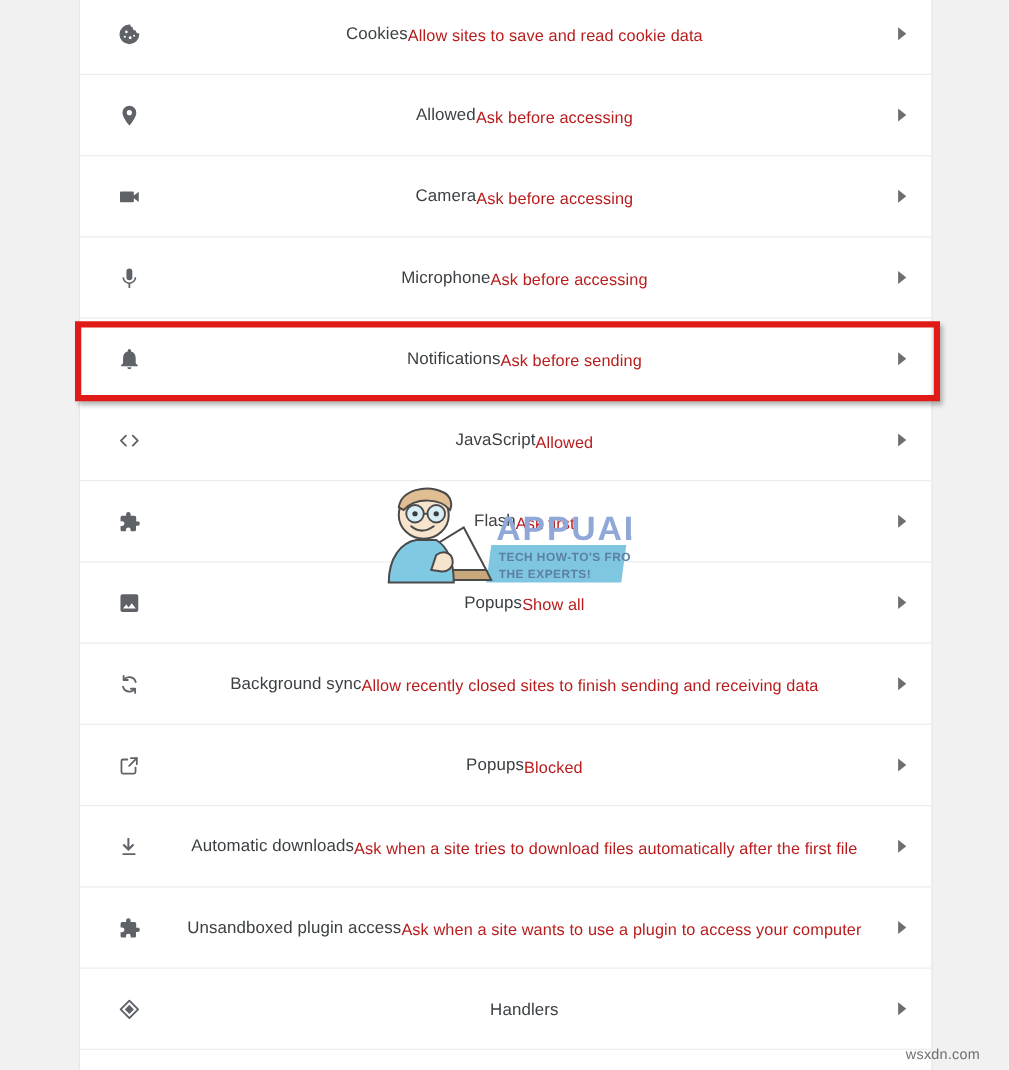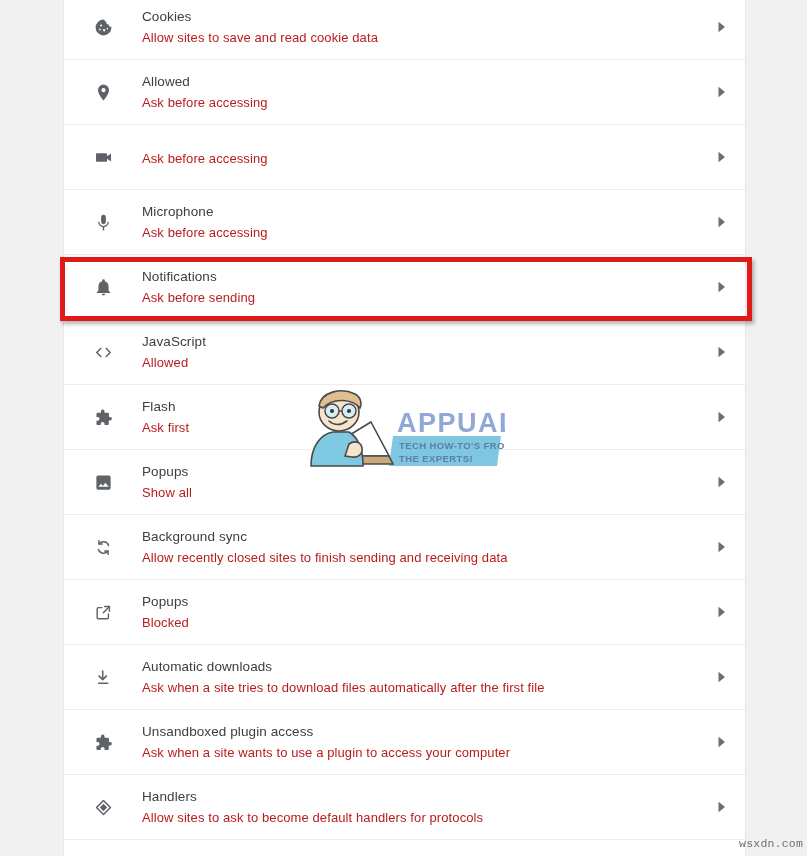--- a/index.html
+++ b/index.html
@@ -38,21 +38,20 @@
     min-width:42px;
     display:flex;
     align-items:center;
     justify-content:center;
     color:#5f6368;
   }
   .icon svg{display:block;}
 
   .texts{
     display:flex;
-    flex-direction:column;
     justify-content:center;
     padding-left:18px;
     flex:1 1 auto;
     min-width:0;
   }
   .title{
     font-size:13.5px;
     color:#3c4043;
     line-height:19px;
     letter-spacing:0.1px;
@@ -96,27 +95,26 @@
     left:305px;
     top:388px;
     width:200px;
     height:92px;
     z-index:4;
     pointer-events:none;
   }
 
   .corner-url{
     position:absolute;
-    right:4px;
+    right:23px;
     bottom:6px;
     font-size:11.5px;
     color:#6f6f6f;
     letter-spacing:0.2px;
     z-index:6;
-    font-family:Liberation Mono, monospace;
   }
 </style>
 </head>
 <body>
 
 <div id="root">
 
   <div class="card" id="settings-card">
       <div class="row">
         <div class="icon">
@@ -150,20 +148,21 @@
           </svg>
         </div>
       </div>
       <div class="row">
         <div class="icon">
           <svg width="19" height="19" viewBox="0 0 24 24" fill="#5f6368">
             <path d="M16.5 10.5V7.6c0-.6-.5-1.1-1.1-1.1H3.6c-.6 0-1.1.5-1.1 1.1v8.8c0 .6.5 1.1 1.1 1.1h11.8c.6 0 1.1-.5 1.1-1.1v-2.9l5 3.6V6.9l-5 3.6z"></path>
           </svg>
         </div>
         <div class="texts">
+          <div class="title">Camera</div>
           <div class="sub">Ask before accessing</div>
         </div>
         <div class="chevron">
           <svg width="9" height="12" viewBox="0 0 9 12" fill="#6e6e6e">
             <polygon points="1.5,0.8 8,6 1.5,11.2"></polygon>
           </svg>
         </div>
       </div>
       <div class="row">
         <div class="icon">
@@ -318,21 +317,20 @@
       </div>
       <div class="row">
         <div class="icon">
           <svg width="19" height="19" viewBox="0 0 24 24" fill="none" stroke="#5f6368" stroke-width="1.9" stroke-linejoin="round">
             <polygon points="12,3.2 20.8,12 12,20.8 3.2,12"></polygon>
             <polygon points="12,7.4 16.6,12 12,16.6 7.4,12" fill="#5f6368" stroke="none"></polygon>
           </svg>
         </div>
         <div class="texts">
           <div class="title">Handlers</div>
-          <div class="sub">Allow sites to ask to become default handlers for protocols</div>
         </div>
         <div class="chevron">
           <svg width="9" height="12" viewBox="0 0 9 12" fill="#6e6e6e">
             <polygon points="1.5,0.8 8,6 1.5,11.2"></polygon>
           </svg>
         </div>
       </div>
       <div class="row" style="height: 30px;"></div>
     </div>
 

